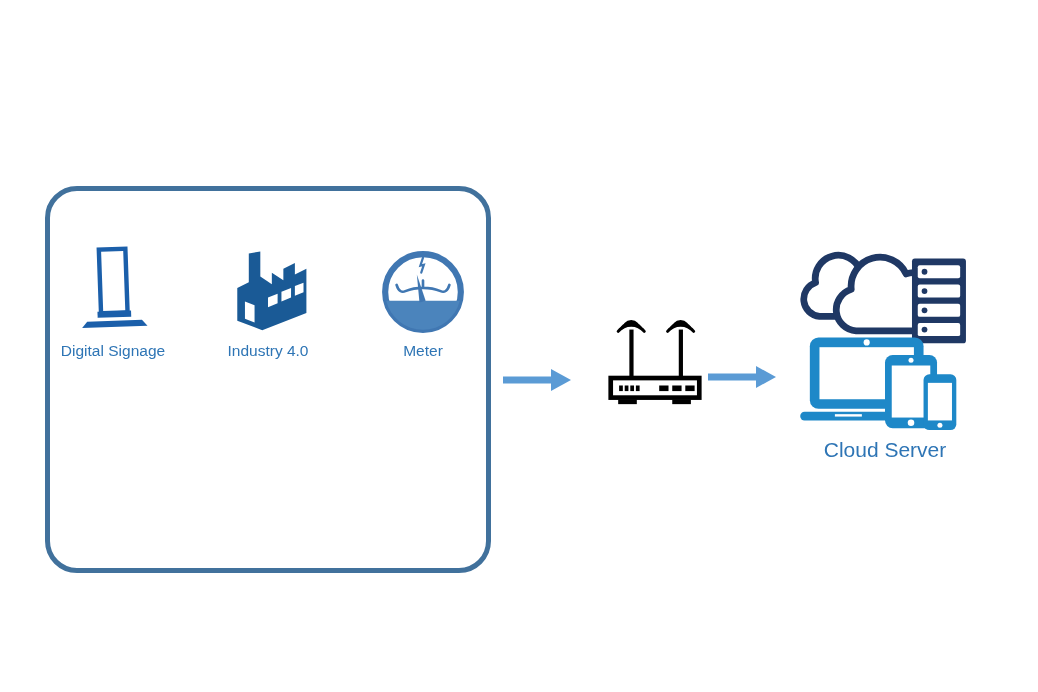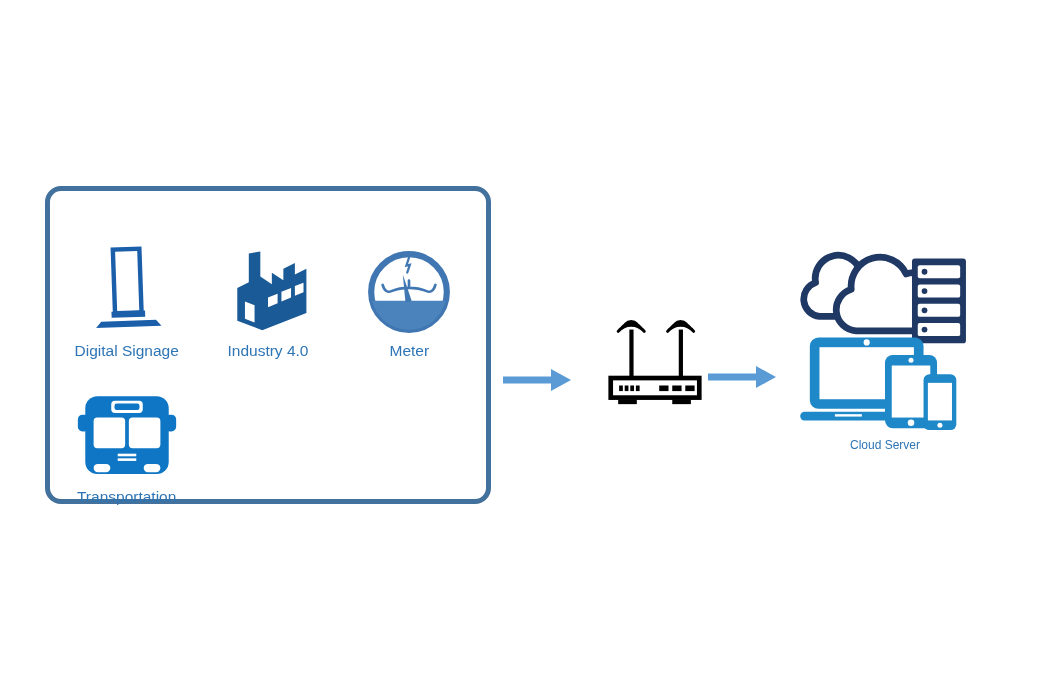--- a/index.html
+++ b/index.html
@@ -2,43 +2,44 @@
 <html><head>
 <meta charset="utf-8">
 <style>
   html,body{margin:0;padding:0;background:#ffffff;}
   .canvas{
     position:relative;width:1038px;height:692px;background:#ffffff;overflow:hidden;
     font-family:"Liberation Sans",sans-serif;
   }
   
   .device-box{
-    position:absolute;left:45px;top:186px;width:446px;height:318px;
-    box-sizing:border-box;border:5px solid #41719C;border-radius:16px;
+    position:absolute;left:45px;top:186px;width:446px;height:387px;
+    box-sizing:border-box;border:5px solid #41719C;border-radius:32px;
     display:grid;grid-template-columns:1fr 1fr 1fr;grid-template-rows:150px 146px;
     padding:20px 6px 0 6px;
+    gap:41px;
   }
   .cell{display:flex;flex-direction:column;align-items:center;justify-content:flex-end;}
   .icon-wrap{flex:1;display:flex;align-items:flex-end;justify-content:center;}
   .cell-label{
     margin-top:5px;font-size:15.5px;color:#2E75B5;white-space:nowrap;line-height:20px;
   }
   
   .arrow{position:absolute;width:68px;height:22px;}
   .arrow svg{display:block;width:100%;height:100%;}
   .arrow-1{left:503px;top:369px;}
   .arrow-2{left:708px;top:366px;}
   
   .gateway{position:absolute;left:585px;top:296px;width:140px;text-align:center;}
   .gateway svg{display:block;margin:0 auto;width:126px;height:110px;}
   .gateway-label{margin-top:17px;font-size:18px;color:#2E75B5;white-space:nowrap;}
   
   .cloud-group{position:absolute;left:790px;top:220px;width:190px;text-align:center;}
   .cloud-group svg{display:block;margin:0 auto;width:180px;height:212px;}
-  .cloud-label{margin-top:6px;font-size:12px;color:#2E75B5;white-space:nowrap;}
+  .cloud-label{margin-top:6px;font-size:21px;color:#2E75B5;white-space:nowrap;}
 </style>
 </head>
 <body>
 
 <div class="canvas">
 
   <div class="device-box">
 
     <div class="cell">
       <div class="icon-wrap">
@@ -74,40 +75,20 @@
           <circle cx="50" cy="50" r="43" fill="#ffffff" stroke="#4077B2" stroke-width="7"></circle>
           <path d="M8.2,60 A43,43 0 0 0 91.8,60 Z" fill="#4B84BC"></path>
           <path d="M20,42 c2,7 6,9 10,7 C42,44 58,44 70,49 c4,2 8,0 10,-7 M50,37 v7" stroke="#4077B2" stroke-width="3" fill="none" stroke-linecap="round"></path>
           <polygon points="43,30 53,60 46,62" fill="#4077B2"></polygon>
           <path d="M50,11 l-3,9 4,-1 -3,9" stroke="#4077B2" stroke-width="2.5" fill="none" stroke-linecap="round"></path>
         </svg>
       </div>
       <div class="cell-label">Meter</div>
     </div>
 
-    <div class="cell">
-      <div class="icon-wrap">
-        <svg width="102" height="90" viewBox="0 0 110 96">
-          <g fill="#0E76C4">
-            <rect x="2" y="24" width="12" height="18" rx="5"></rect>
-            <rect x="96" y="24" width="12" height="18" rx="5"></rect>
-            <rect x="10" y="4" width="90" height="84" rx="13"></rect>
-          </g>
-          <rect x="38" y="9" width="34" height="13" rx="4" fill="#ffffff"></rect>
-          <rect x="41.5" y="12" width="27" height="7" rx="2.5" fill="#0E76C4"></rect>
-          <rect x="19" y="27" width="34" height="33" rx="4" fill="#ffffff"></rect>
-          <rect x="57" y="27" width="34" height="33" rx="4" fill="#ffffff"></rect>
-          <rect x="45" y="66" width="20" height="2.8" fill="#ffffff"></rect>
-          <rect x="45" y="71" width="20" height="2.8" fill="#ffffff"></rect>
-          <rect x="19" y="77" width="18" height="9" rx="4.5" fill="#ffffff"></rect>
-          <rect x="73" y="77" width="18" height="9" rx="4.5" fill="#ffffff"></rect>
-        </svg>
-      </div>
-      <div class="cell-label">Transportation</div>
-    </div>
   </div>
 
   <div class="arrow arrow-1">
     <svg viewBox="0 0 68 22">
       <g fill="#5B9BD5">
         <rect x="0" y="7.5" width="50" height="7"></rect>
         <polygon points="48,0 68,11 48,22"></polygon>
       </g>
     </svg>
   </div>

